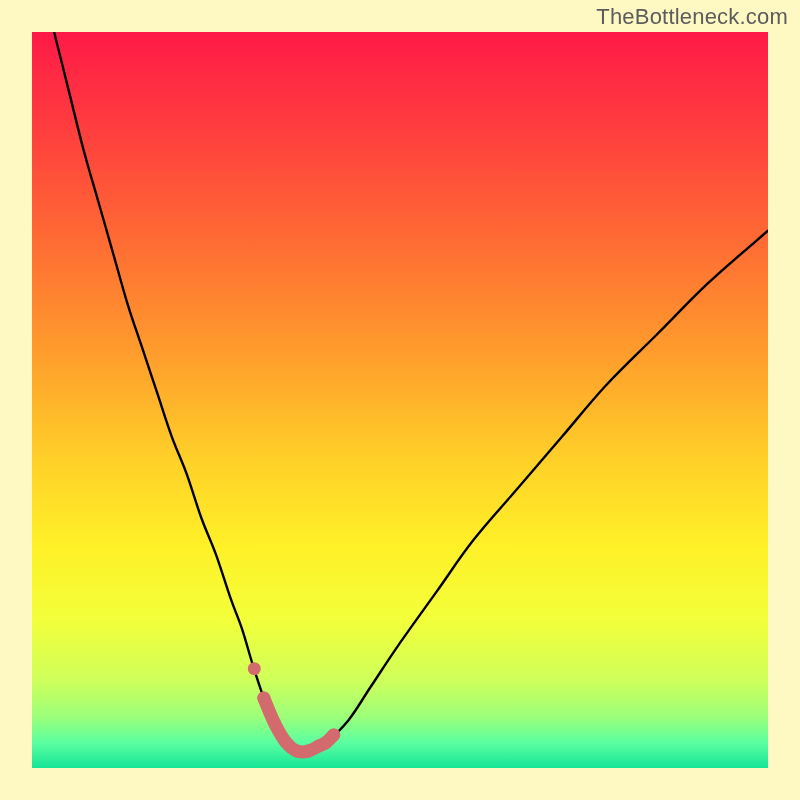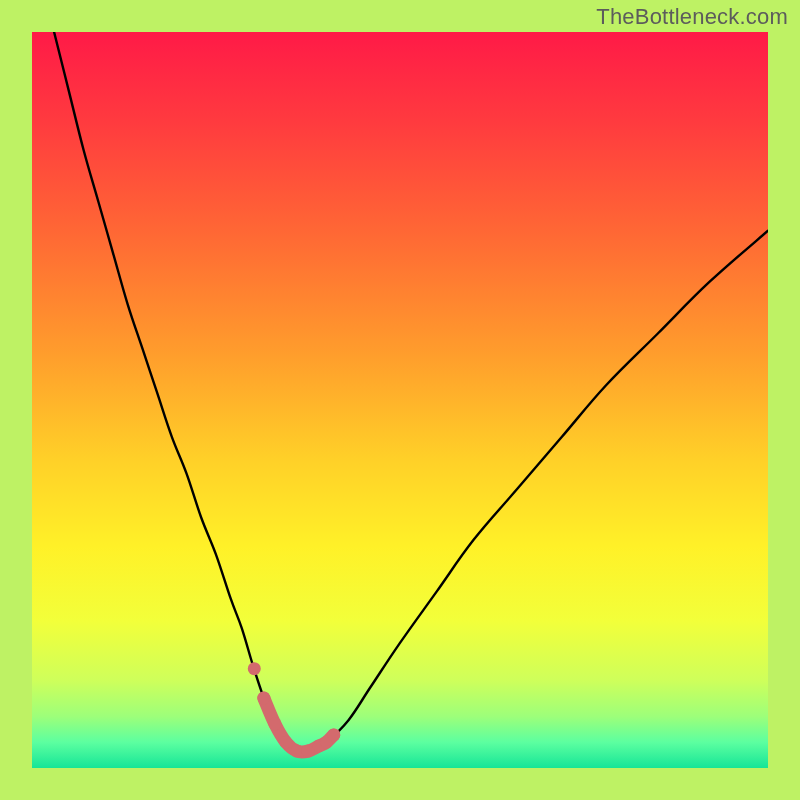--- a/index.html
+++ b/index.html
@@ -10,21 +10,21 @@
     background: #000;
     overflow: hidden;
     font-family: Arial, Helvetica, sans-serif;
   }
   .frame {
     position: absolute;
     top: 0;
     left: 0;
     width: 800px;
     height: 800px;
-    background: #bef264;
+    background: #fef9c3;
   }
   .plot {
     position: absolute;
     top: 32px;
     left: 32px;
     width: 736px;
     height: 736px;
     overflow: hidden;
   }
   .watermark {

